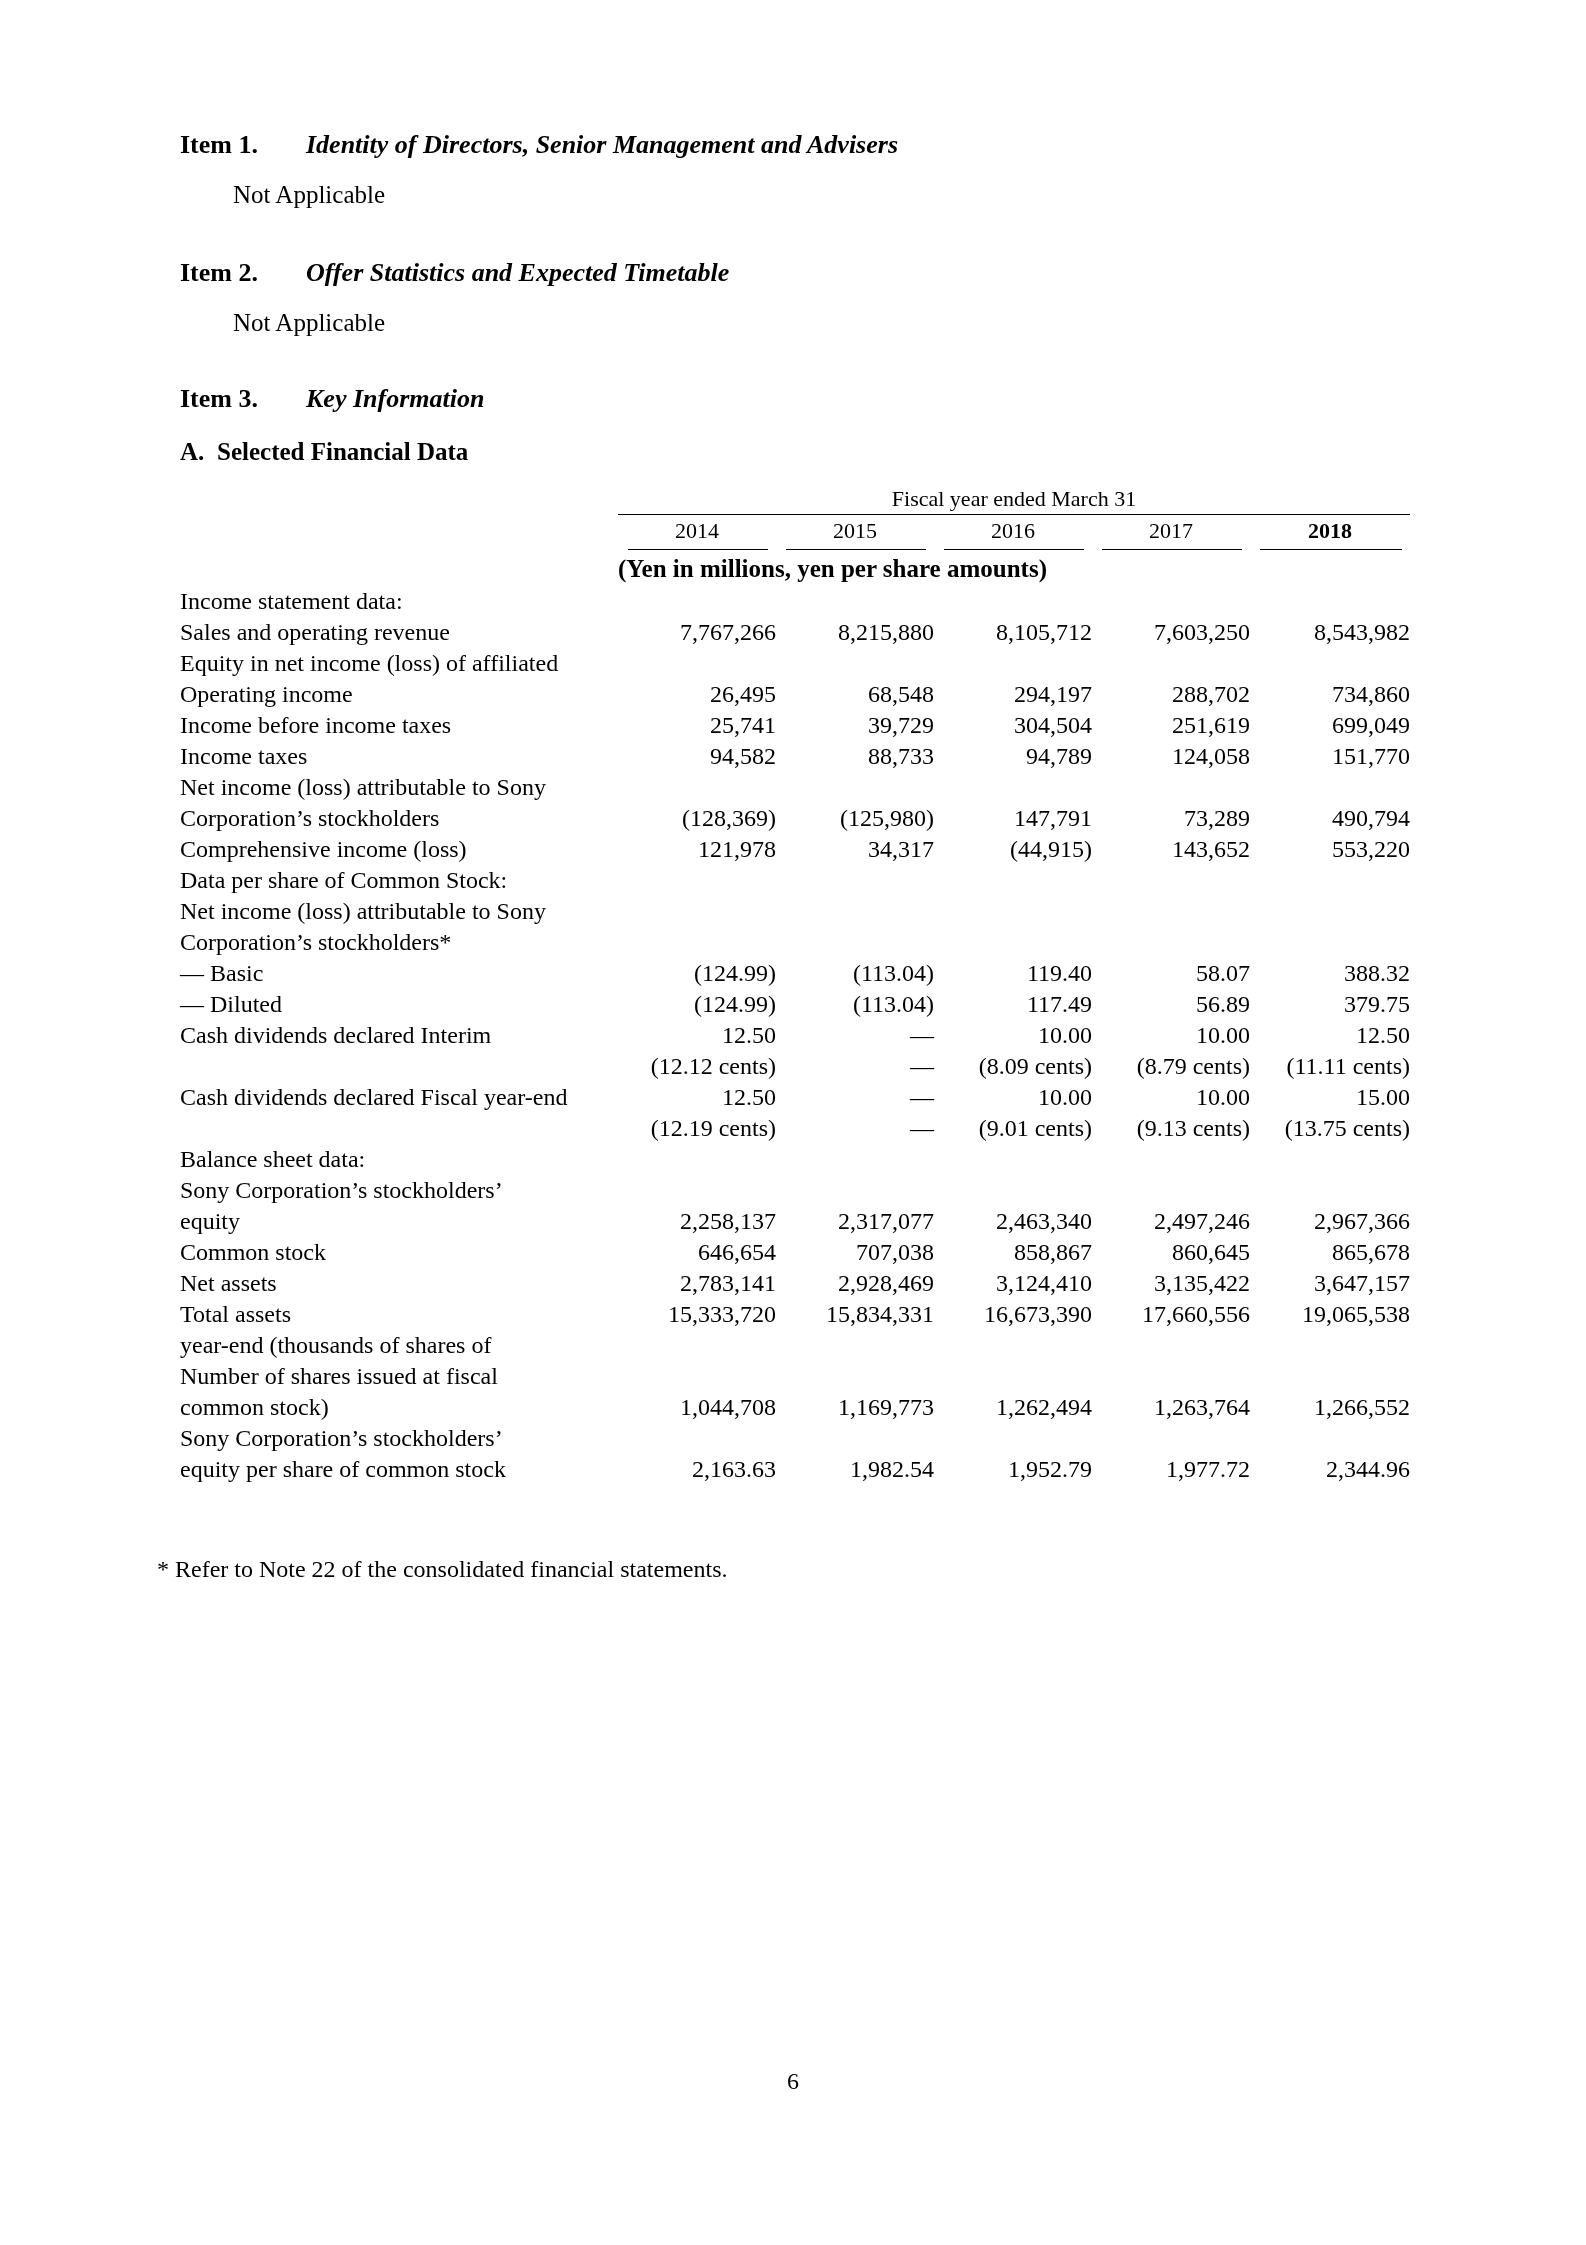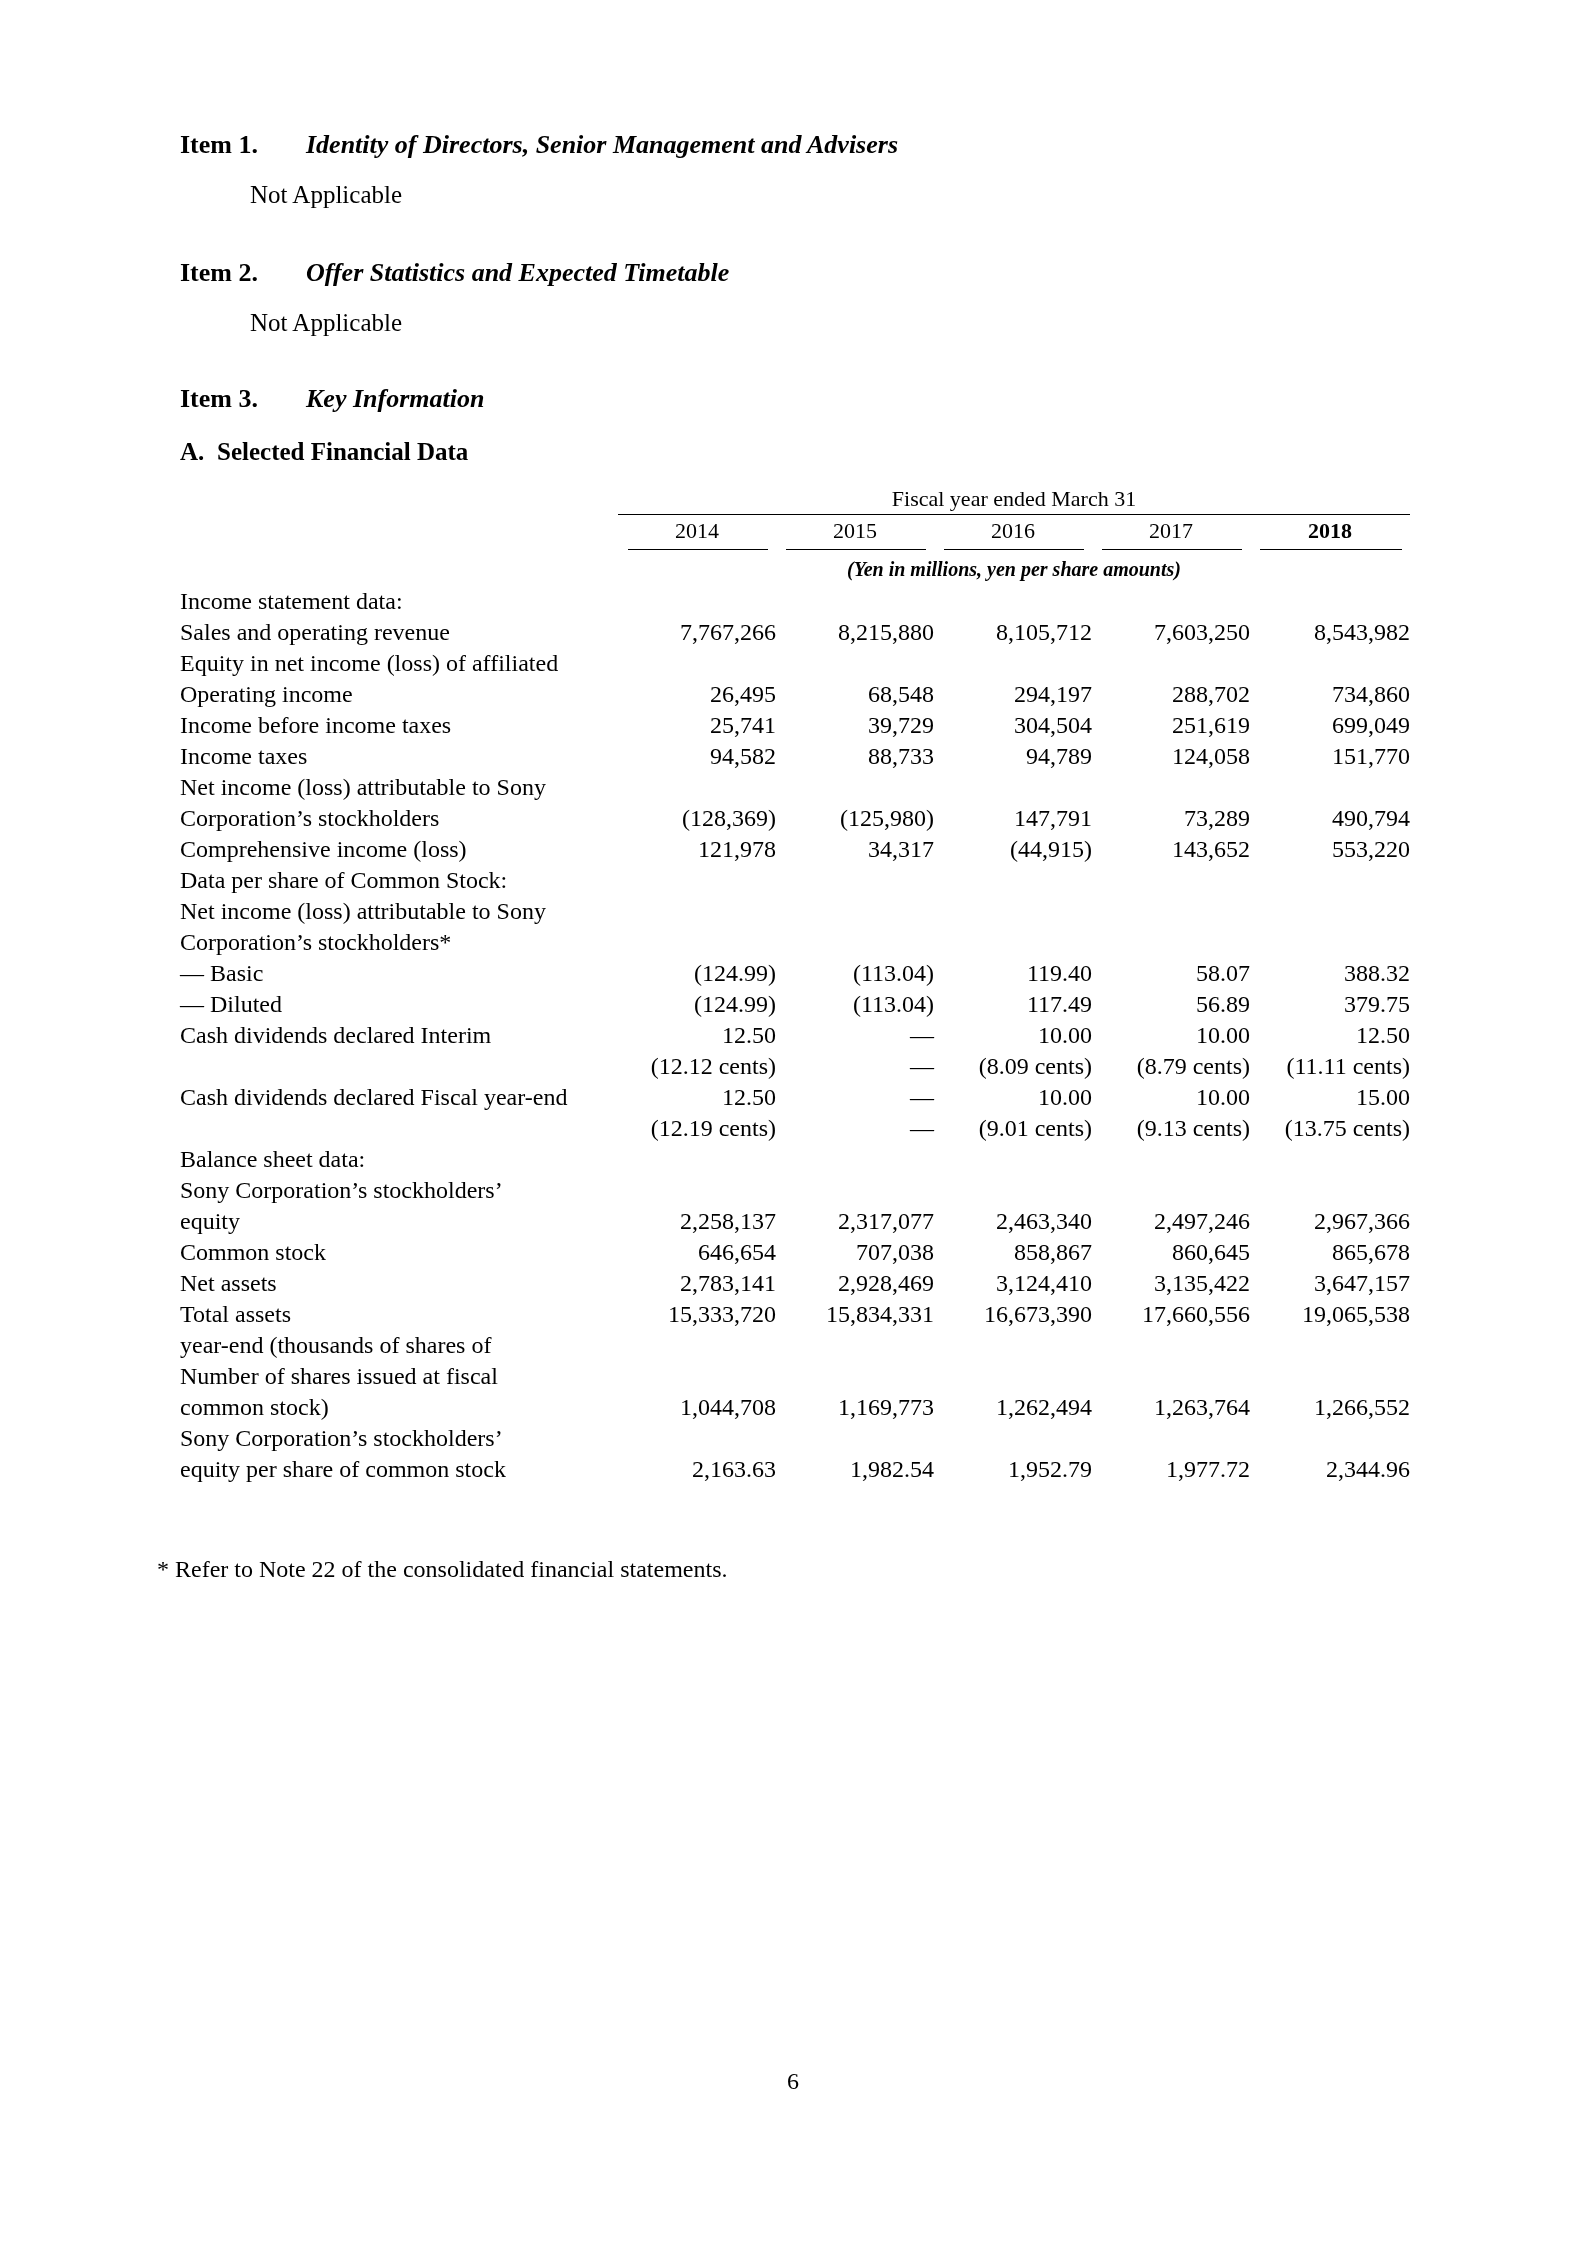--- a/index.html
+++ b/index.html
@@ -27,21 +27,21 @@
     display: flex;
     align-items: baseline;
     font-size: 26px;
     font-weight: bold;
     white-space: nowrap;
     gap: 16px;
   }
   .item-label { width: 110px; flex: none; }
   .item-title { font-style: italic; }
   .not-applicable {
-    margin-left: 70px;
+    margin-left: 53px;
     margin-top: 21px;
     font-size: 25px;
     font-weight: normal;
     font-style: normal;
     white-space: nowrap;
   }
   .sub-heading {
     position: absolute;
     left: 180px;
     font-size: 25px;
@@ -84,26 +84,24 @@
     padding-top: 3px;
   }
   .year-cell.bold { font-weight: bold; }
   .year-rule-cell { padding: 0; height: 4px; }
   .year-rule {
     border-bottom: 1.5px solid #000;
     height: 0; font-size: 0; line-height: 0;
     margin: 0 8px 0 10px;
   }
   .units-row td {
-    text-align: center;
     font-weight: bold;
-    font-size: 20px;
+    font-size: 25px;
     line-height: 34px;
     padding-top: 2px;
-    font-style: italic;
   }
   .section-head { font-weight: bold; padding-top: 7px; }
   .ind1 { padding-left: 24px; }
   .ind2 { padding-left: 51px; }
   .ind3 { padding-left: 51px; }
   .bold { font-weight: bold; }
 
   .footnote {
     position: absolute;
     left: 157px;

